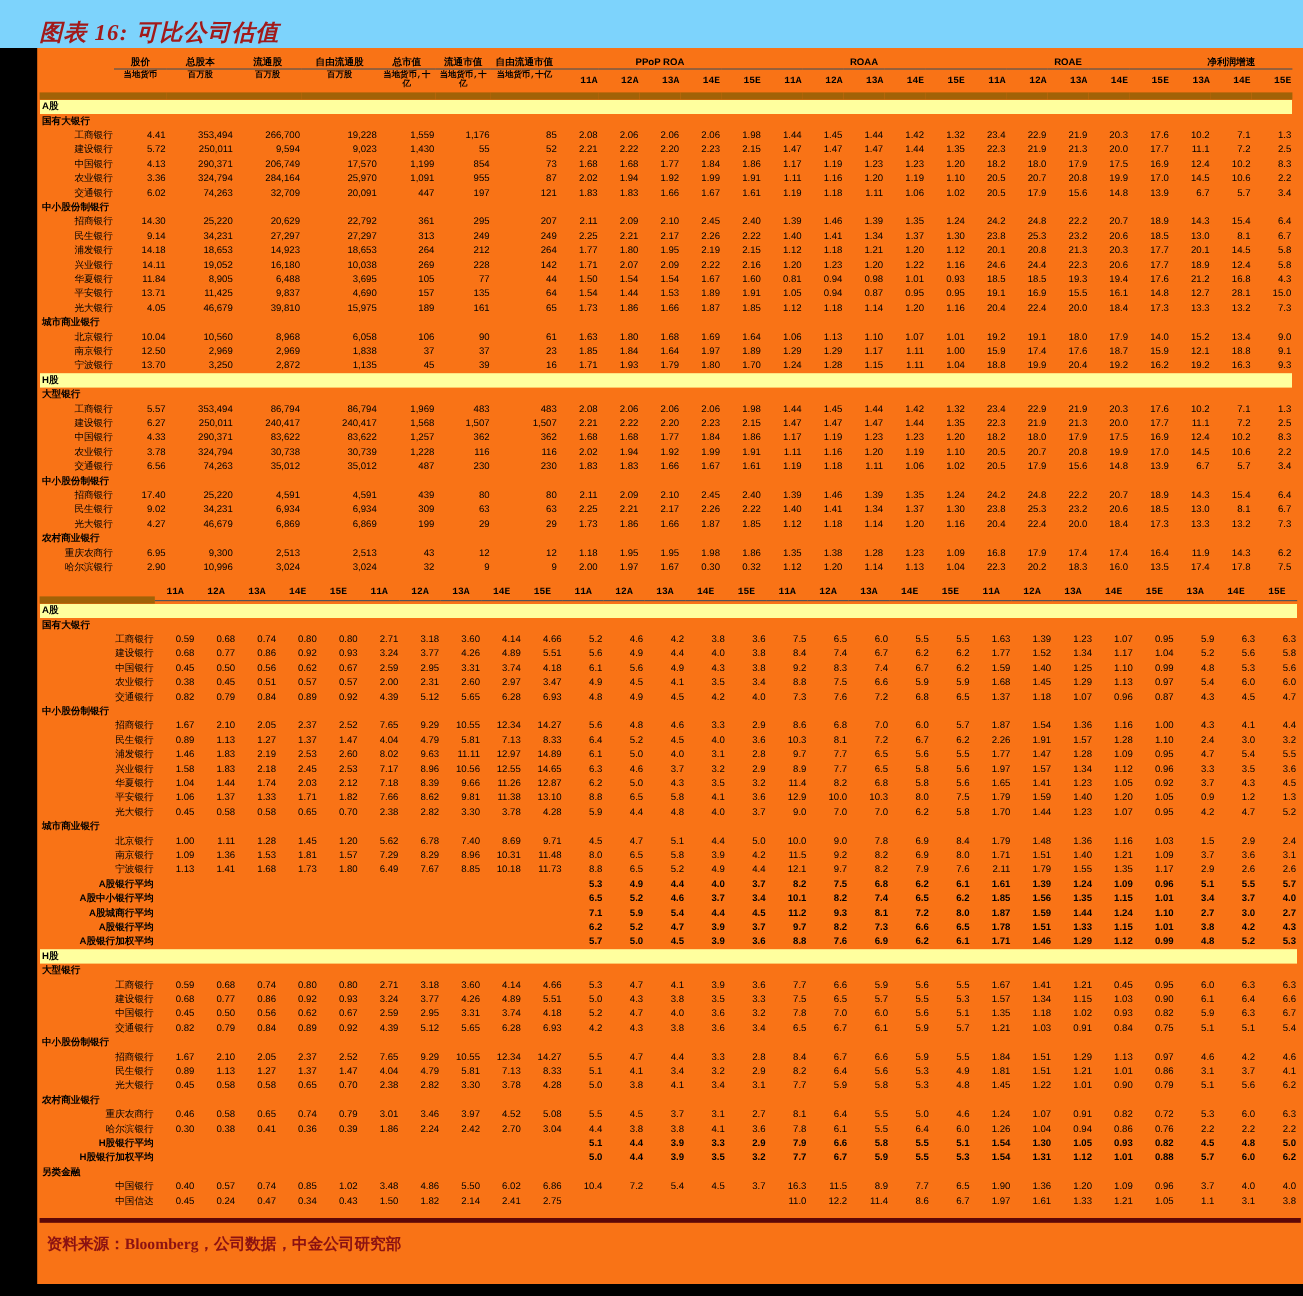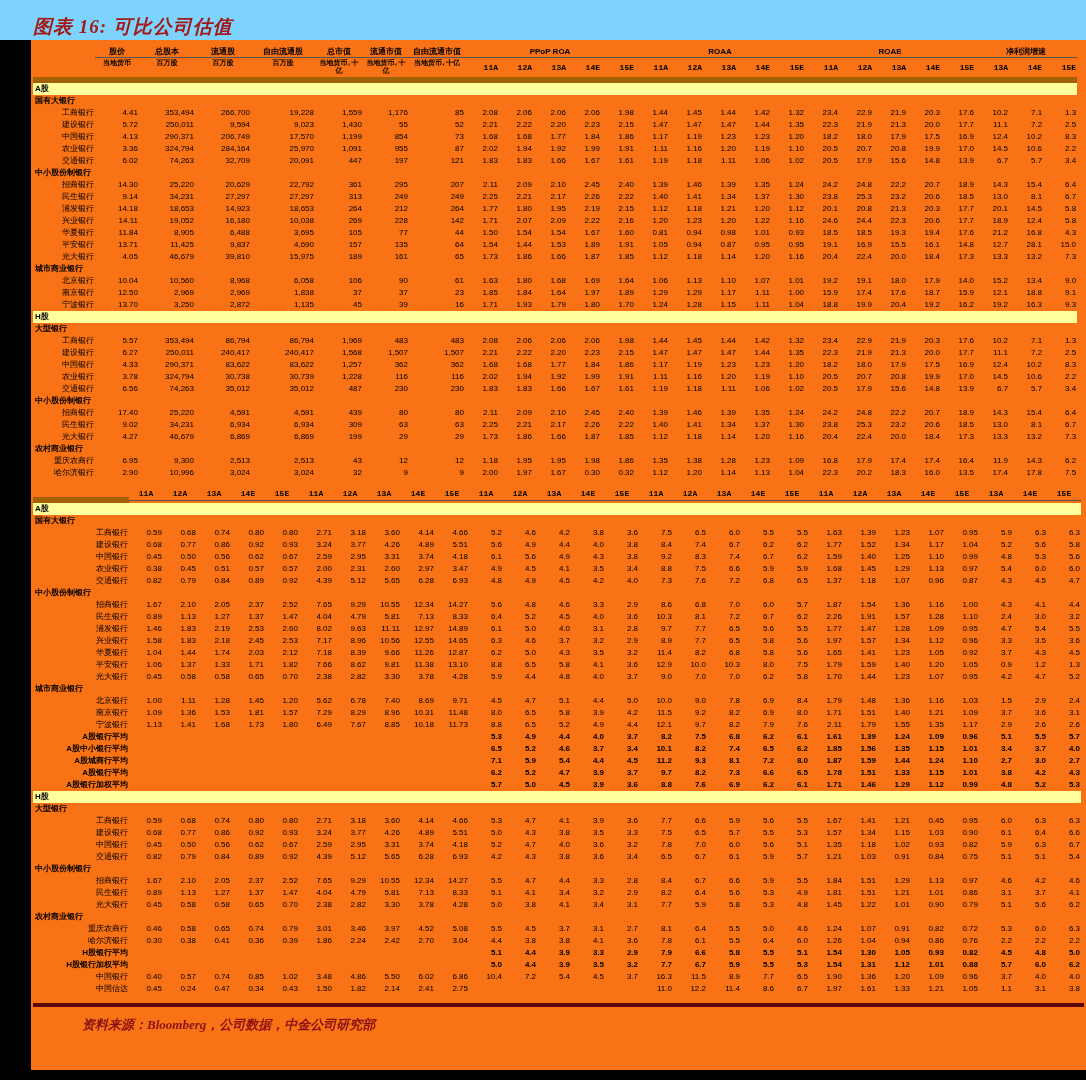--- a/index.html
+++ b/index.html
@@ -18,22 +18,22 @@
   .fin thead tr:last-child th{border-bottom:6px solid #a16207;font-family:Liberation Mono, monospace;}
   .fin th.blank{text-align:left;}
   .fin th.unit{font-size:7px;white-space:normal;line-height:8px;text-align:center;vertical-align:top;padding-top:1px;height:18px;}
   .fin th.yr{text-align:right;}
   .fin td.name{text-align:right;padding-left:2px;margin-left:28px;}
   .fin tr.sec td{background:#ffff9e;text-align:left;font-weight:bold;padding-left:2px;}
   .fin tr.subh td{text-align:left;font-weight:bold;padding-left:2px;}
   .fin tr.bold td{font-weight:bold;}
   #gap{height:6px;}
   #source-rule{height:4px;background:#5c0707;width:1051px;margin:8px 0 9px 2px;}
-  #source-note{font-family:"Liberation Serif",serif;font-style:italic;font-weight:bold;
-               font-size:13px;color:#8b1212;padding-left:8px;margin-left:43px;}
+  #source-note{font-family:"Liberation Serif",serif;font-weight:bold;
+               font-size:13px;color:#8b1212;padding-left:8px;}
 </style>
 </head>
 <body>
 
 <div id="root">
   <div id="titlebar">
     <span id="page-title">图表 16: 可比公司估值</span>
   </div>
   <div id="main">
     <div id="table1-mount">
@@ -1884,20 +1884,23 @@
               <td>5.3</td>
               <td>1.54</td>
               <td>1.31</td>
               <td>1.12</td>
               <td>1.01</td>
               <td>0.88</td>
               <td>5.7</td>
               <td>6.0</td>
               <td>6.2</td>
             </tr>
+            <tr class="subh">
+              <td colspan="29">另类金融</td>
+            </tr>
             <tr>
               <td class="name">中国银行</td>
               <td>0.40</td>
               <td>0.57</td>
               <td>0.74</td>
               <td>0.85</td>
               <td>1.02</td>
               <td>3.48</td>
               <td>4.86</td>
               <td>5.50</td>

